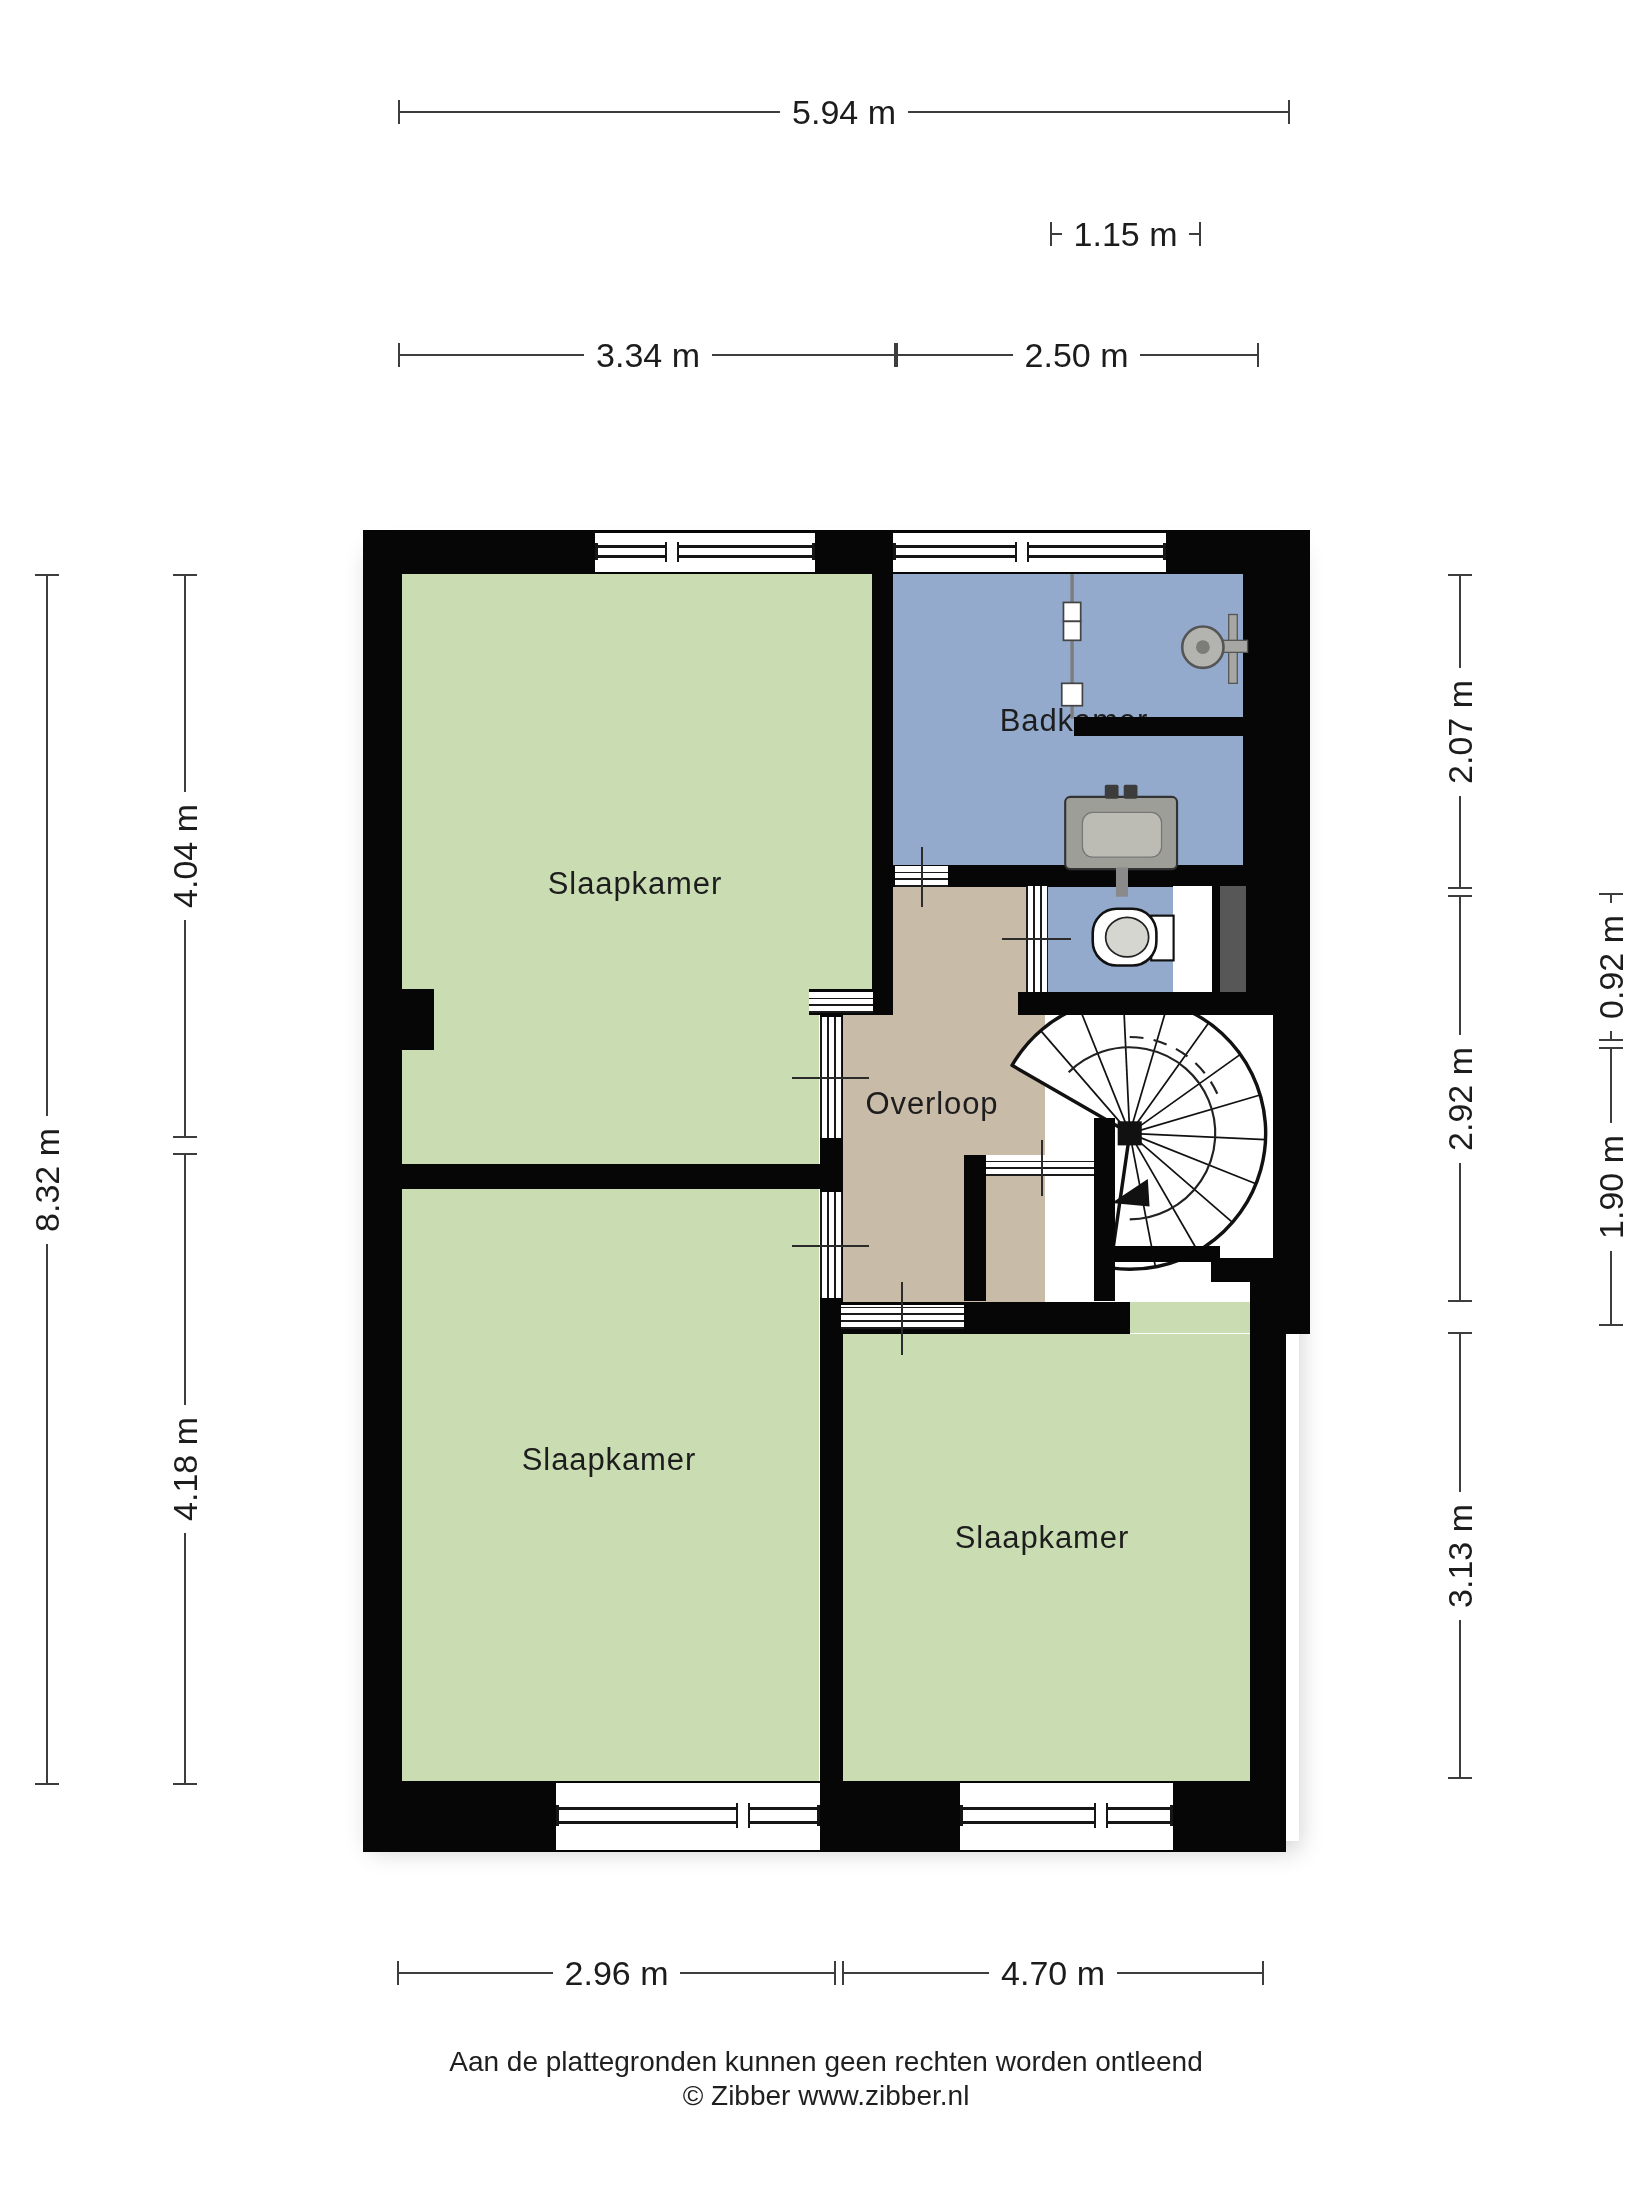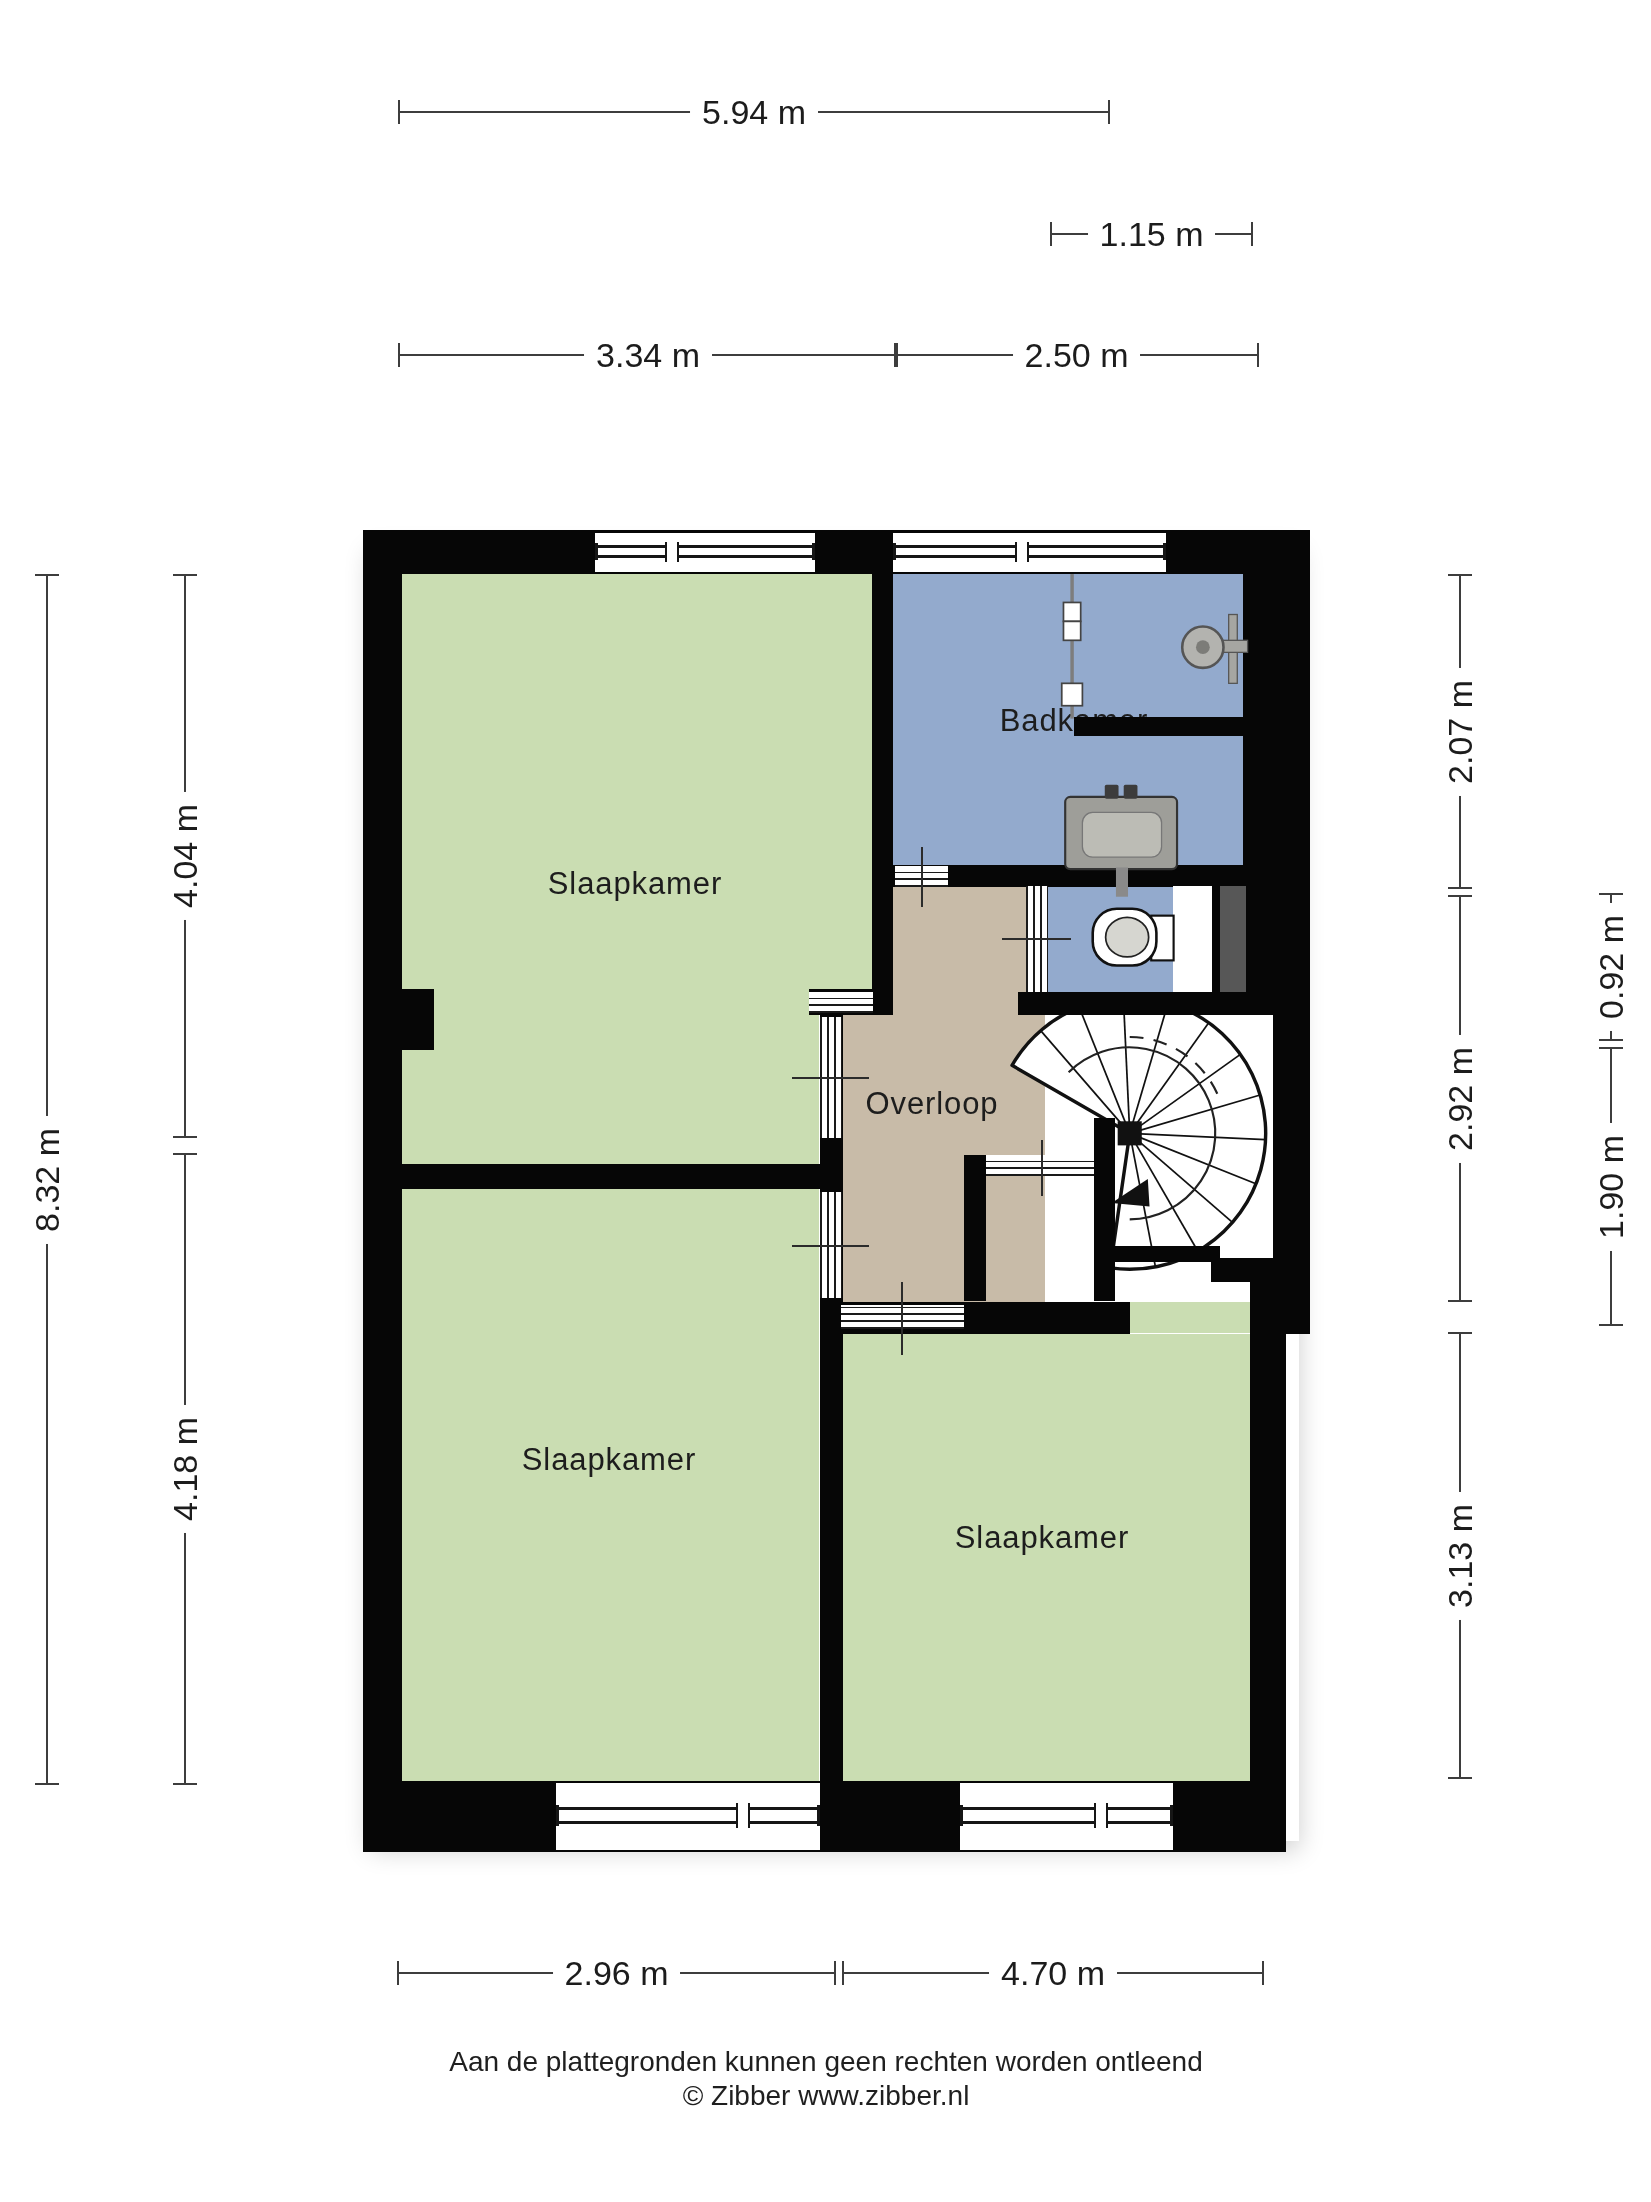--- a/index.html
+++ b/index.html
@@ -181,27 +181,27 @@
     <ellipse cx="1310" cy="1089" rx="25" ry="23" fill="#d6d6d0" stroke="#222" stroke-width="2"></ellipse>
 
     <rect x="1299" y="1303" width="28" height="28" fill="#111111"></rect>
   </svg>
 
   <div class="rlabel" style="left:635px;top:884px;">Slaapkamer</div>
   <div class="rlabel" style="left:609px;top:1460px;">Slaapkamer</div>
   <div class="rlabel" style="left:1042px;top:1538px;">Slaapkamer</div>
   <div class="rlabel" style="left:932px;top:1104px;">Overloop</div>
 
-  <div class="dim dim-h" style="left:398px;top:100px;width:712px;text-align:right;">
+  <div class="dim dim-h" style="left:398px;top:100px;width:892px;text-align:right;">
     <i class="line"></i>
       <i class="t t1"></i>
       <i class="t t2"></i>
     <span class="dlabel">5.94 m</span>
   </div>
-  <div class="dim dim-h" style="left:1050px;top:222px;width:203px;">
+  <div class="dim dim-h" style="left:1050px;top:222px;width:151px;">
     <i class="line"></i>
       <i class="t t1"></i>
       <i class="t t2"></i>
     <span class="dlabel">1.15 m</span>
   </div>
   <div class="dim dim-h" style="left:398px;top:343px;width:500px;">
     <i class="line"></i>
       <i class="t t1"></i>
       <i class="t t2"></i>
     <span class="dlabel">3.34 m</span>

